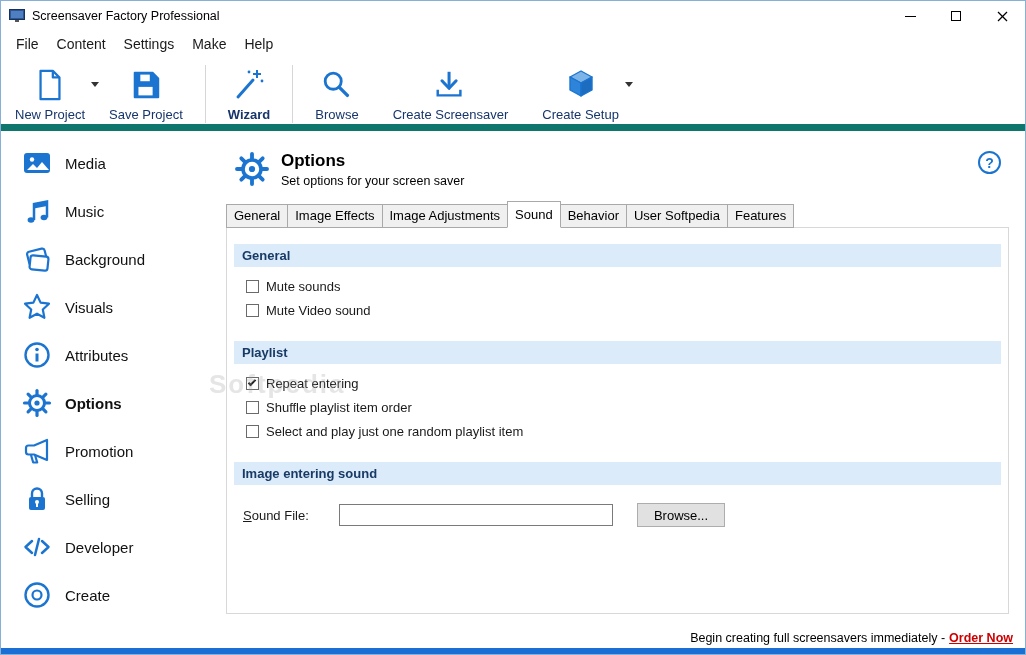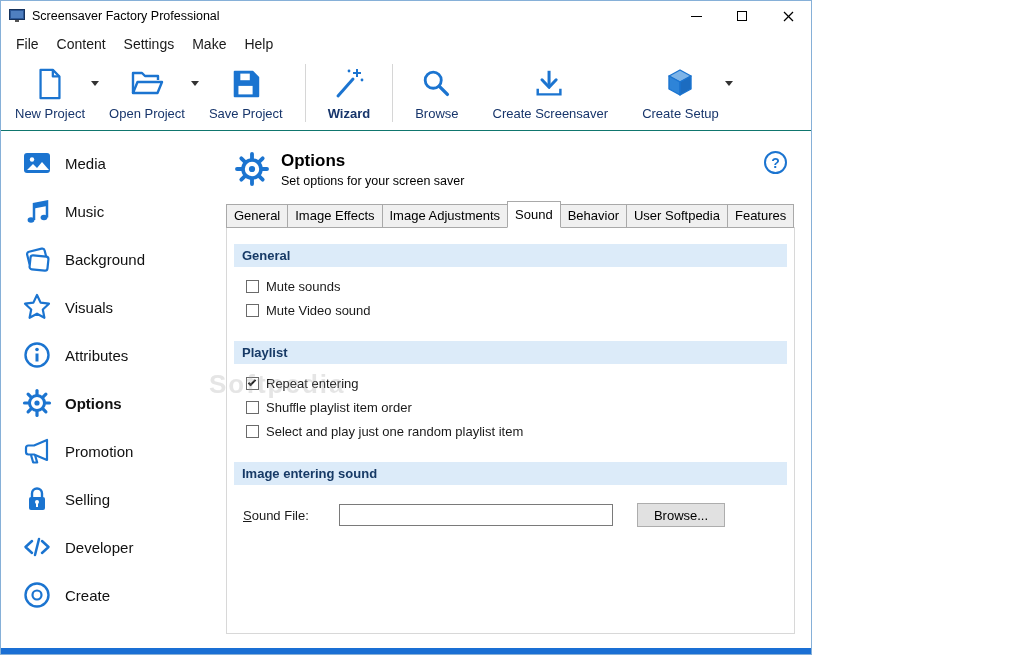--- a/index.html
+++ b/index.html
@@ -1,34 +1,34 @@
 <!DOCTYPE html>
 <html><head>
 <meta charset="utf-8">
 <style>
   * { box-sizing: border-box; margin: 0; padding: 0; }
   html,body { width:1026px; height:655px; }
   body { font-family:"Liberation Sans", sans-serif; font-size:13px; color:#1a1a1a; background:#fff; }
-  .window { width:812px; height:655px; display:flex; flex-direction:column; border:1px solid #86b0d8; background:#fff; overflow:hidden; position:relative; }
+  .window { width:1026px; height:655px; display:flex; flex-direction:column; border:1px solid #86b0d8; background:#fff; overflow:hidden; position:relative; }
 
   
   .titlebar { height:30px; display:flex; align-items:center; padding-left:8px; flex:0 0 auto; }
   .app-icon { width:16px; height:14px; margin-right:7px; }
   .title-text { font-size:12.5px; color:#000; }
   .win-controls { margin-left:auto; display:flex; height:100%; }
   .win-btn { width:46px; height:100%; display:flex; align-items:center; justify-content:center; cursor:default; }
   .glyph-min { width:11px; height:1px; background:#000; display:block; }
   .glyph-max { width:10px; height:10px; border:1px solid #000; display:block; }
 
   
   .menubar { height:26px; display:flex; align-items:center; padding-left:6px; flex:0 0 auto; }
   .menu-item { padding:4px 9px; font-size:14px; }
 
   
-  .toolbar { height:74px; display:flex; align-items:flex-start; padding:3px 0 0 8px; border-bottom:1px solid #0f766e; flex:0 0 auto; }
+  .toolbar { height:74px; display:flex; align-items:center; padding:3px 0 0 8px; border-bottom:7px solid #0f766e; flex:0 0 auto; }
   .tb-group { display:flex; align-items:flex-start; }
   .tb-btn { display:flex; flex-direction:column; align-items:center; padding:5px 6px 2px; }
   .tb-icon { height:38px; display:flex; align-items:center; justify-content:center; }
   .tb-label { font-size:13px; color:#17356b; margin-top:3px; white-space:nowrap; }
   .tb-label.bold { font-weight:bold; }
   .tb-arrow { padding:21px 4px 0 0; }
   .tri { display:block; width:0; height:0; border-left:4px solid transparent; border-right:4px solid transparent; border-top:5px solid #333; }
   .tb-sep { width:1px; height:58px; background:#d6d6d6; margin:4px 16px 0 16px; }
   .tb-gap { width:22px; }
 
@@ -122,34 +122,20 @@
             <path d="M21 3 v7 h7" fill="none" stroke="#1b74d0" stroke-width="2.4" stroke-linejoin="round"></path>
           </svg>
         </span>
         <span class="tb-label">New Project</span>
       </div>
       <div class="tb-arrow">
           <span class="tri"></span>
         </div>
     </div>
 
-    <div class="tb-group">
-      <div class="tb-btn">
-        <span class="tb-icon">
-          <svg width="36" height="36" viewBox="0 0 36 36">
-            <path d="M4 27 V7 h9 l3 3 h13 v4" fill="#fff" stroke="#1b74d0" stroke-width="2.4" stroke-linejoin="round"></path>
-            <path d="M4 27 l4.5 -11 H33 l-4.5 11 z" fill="#fff" stroke="#1b74d0" stroke-width="2.4" stroke-linejoin="round"></path>
-          </svg>
-        </span>
-        <span class="tb-label">Open Project</span>
-      </div>
-      <div class="tb-arrow">
-          <span class="tri"></span>
-        </div>
-    </div>
 
     <div class="tb-group">
       <div class="tb-btn">
         <span class="tb-icon">
           <svg width="34" height="36" viewBox="0 0 36 36">
             <path d="M6 5 h19 l6 6 v20 H6 z" fill="#1b74d0" stroke="#1b74d0" stroke-width="2" stroke-linejoin="round"></path>
             <rect x="12" y="7" width="10" height="7" fill="#fff"></rect>
             <rect x="10" y="20" width="15" height="9" fill="#fff"></rect>
           </svg>
         </span>
@@ -418,17 +404,21 @@
           <span class="file-label"><u>S</u><span>ound File:</span></span>
           <input class="file-input" type="text" value="" style="">
           <button class="browse">Browse...</button>
         </div>
 
       </div>
 
     </div>
   </div>
 
+  <div class="statusbar">
+    <span>Begin creating full screensavers immediately -</span>
+    <a class="order-now">Order Now</a>
+  </div>
   <div class="bottom-strip"></div>
 
   <div class="watermark">Softpedia</div>
 
 </div>
 
 </body></html>

